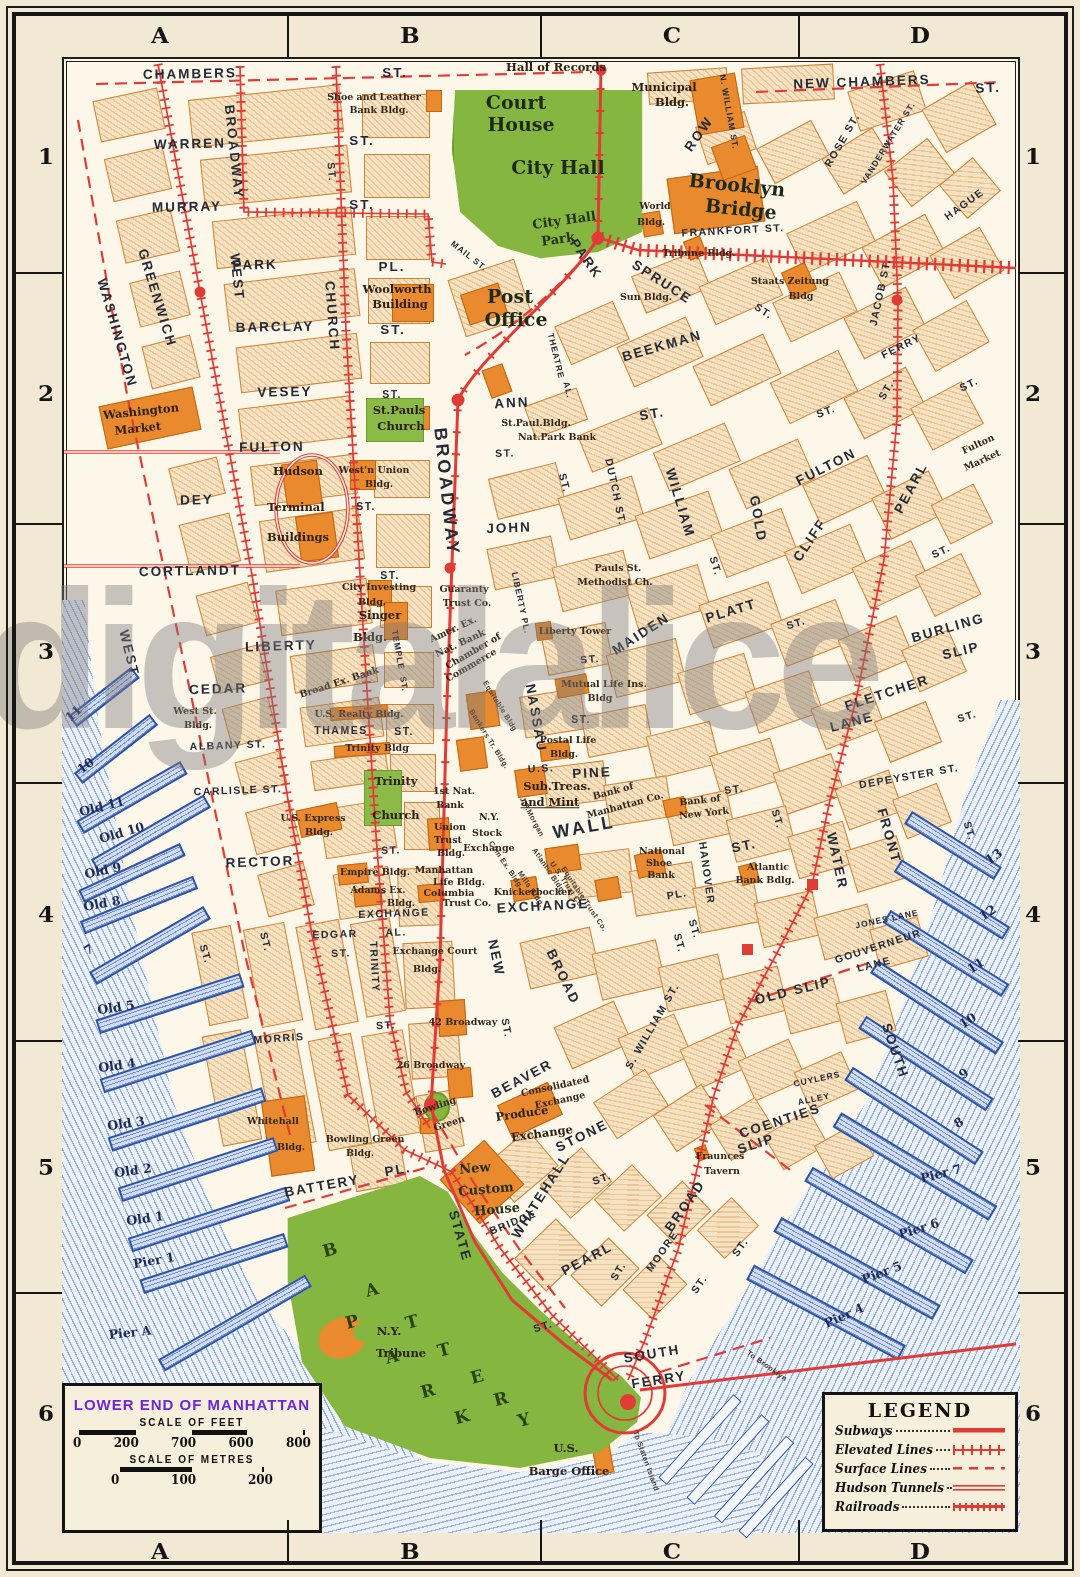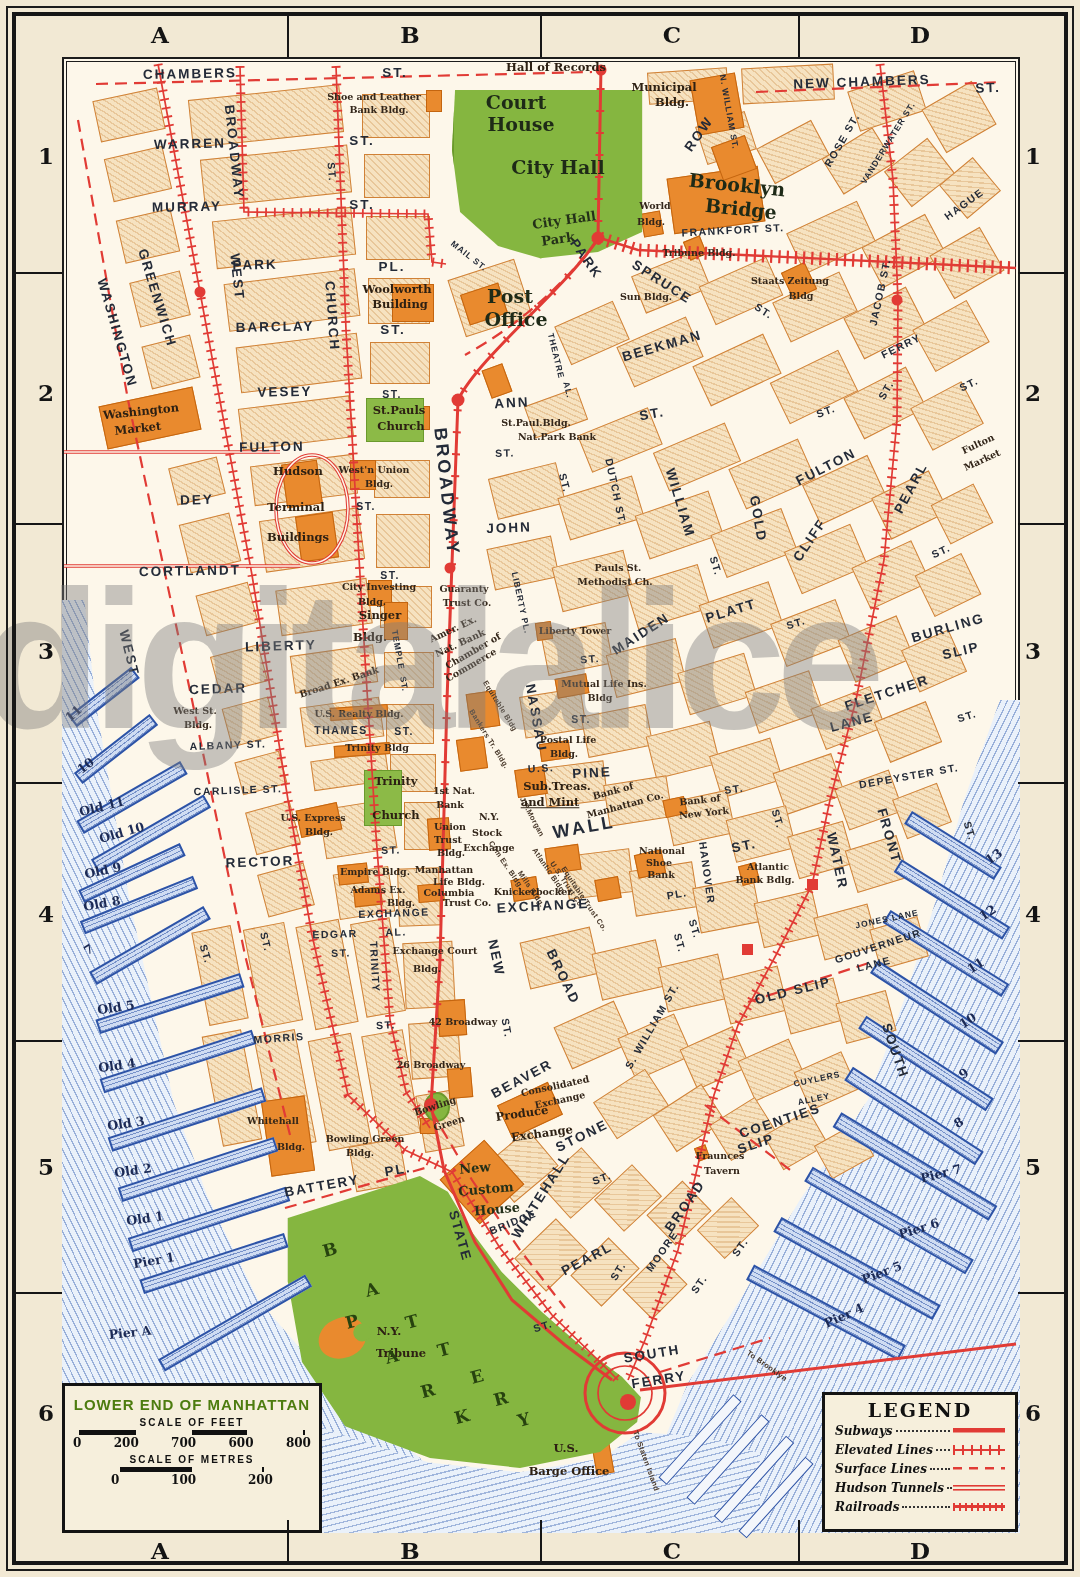--- a/index.html
+++ b/index.html
@@ -47,21 +47,21 @@
   .c-pk{font-family:"DejaVu Serif",serif;font-size:17px;font-weight:700;color:#27430f;}
   .c-pr{font-family:"DejaVu Serif",serif;font-size:12.5px;font-weight:700;color:#1c2a55;}
   .c-ti{font-size:7.5px;font-weight:700;color:#453527;letter-spacing:.4px;}
   .c-gl{font-family:"DejaVu Serif",serif;font-size:23px;font-weight:700;color:#141414;z-index:62;}
   #watermark{position:absolute;left:-18px;top:548px;width:1120px;z-index:40;
              font-family:"Liberation Sans",sans-serif;font-weight:700;font-size:196px;
              letter-spacing:-10px;color:#7e7e7e;opacity:.42;pointer-events:none;}
   .box{position:absolute;background:#f6efdc;border:3px solid #131313;box-sizing:border-box;z-index:50;}
   #title-box{left:62px;top:1383px;width:260px;height:150px;text-align:center;padding-top:8px;}
   #title-box .tb-title{font-family:"DejaVu Serif",serif;font-size:25px;font-weight:700;color:#111;letter-spacing:1px;}
-  #title-box .tb-sub{font-size:15px;font-weight:700;color:#4d7c0f;letter-spacing:1px;margin-top:2px;}
+  #title-box .tb-sub{font-size:15px;font-weight:700;color:#6d28d9;letter-spacing:1px;margin-top:2px;}
   #title-box .tb-scale-label{font-size:10px;font-weight:700;letter-spacing:2px;color:#111;margin-top:4px;}
   .sc-bar{height:5px;margin:2px 14px 0 14px;border-left:2px solid #111;border-right:2px solid #111;
           background:repeating-linear-gradient(90deg,#111 0 25%,#f6efdc 25% 50%);}
   .sc-bar.metres{margin:2px 55px 0 55px;background:repeating-linear-gradient(90deg,#111 0 50%,#f6efdc 50% 100%);}
   .sc-ticks{display:flex;justify-content:space-between;padding:1px 8px 0 8px;font-family:"DejaVu Serif",serif;
             font-size:12px;font-weight:700;color:#111;}
   .sc-ticks.metres{padding:1px 46px 0 46px;}
   #legend-box{left:822px;top:1392px;width:196px;height:140px;padding:4px 10px 0 10px;}
   #legend-box .lg-head{font-family:"DejaVu Serif",serif;font-size:19px;font-weight:700;color:#111;
                        text-align:center;letter-spacing:2px;}

